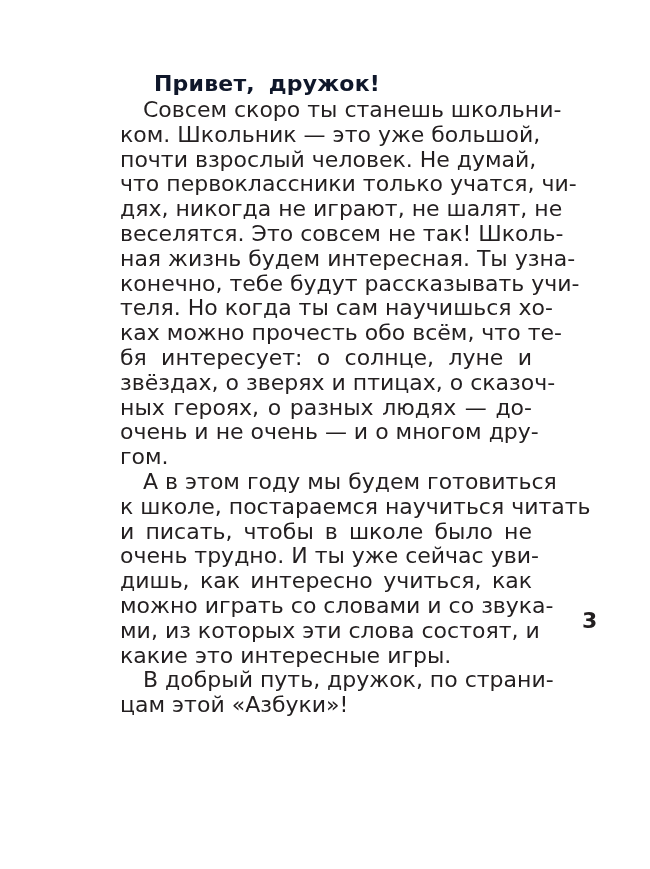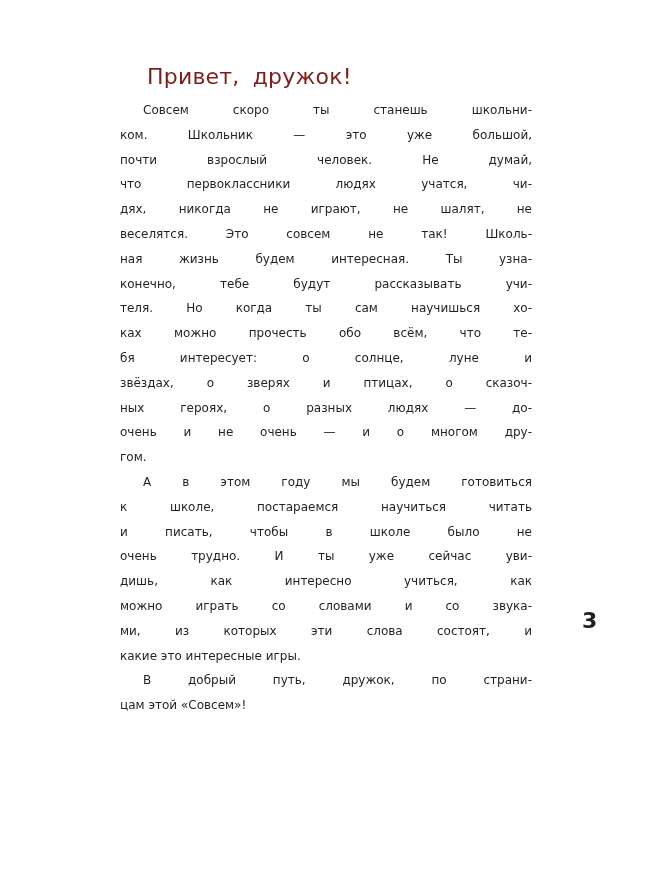--- a/index.html
+++ b/index.html
@@ -18,38 +18,38 @@
     .page {
       position: absolute;
       left: 0; top: 0;
       width: 650px; height: 869px;
     }
     .title {
       position: absolute;
       left: 143px;
       top: 60px;
       font-size: 22px;
-      font-weight: normal;
-      color: #7f1d1d;
+      font-weight: bold;
+      color: #0f172a;
       letter-spacing: 0.2px;
       word-spacing: 6px;
-      margin: 4px;
+      margin: 11px;
       white-space: nowrap;
     }
     .body-text {
       position: absolute;
       left: 120px;
       top: 98px;
       width: 412px;
     }
     .line {
       display: block;
       height: 24.8px;
       line-height: 24.8px;
-      font-size: 12px;
+      font-size: 22px;
       white-space: nowrap;
       text-align: justify;
       text-align-last: justify;
     }
     .line.last {
       text-align: center;
       text-align-last: left;
     }
     .line.indent {
       padding-left: 23px;
@@ -67,21 +67,21 @@
 <body>
 
 <div class="page">
   <h1 class="title">Привет,  дружок!</h1>
 
   <div class="body-text">
     <div>
       <span class="line indent">Совсем скоро ты станешь школьни-</span>
       <span class="line">ком. Школьник — это уже большой,</span>
       <span class="line">почти взрослый человек. Не думай,</span>
-      <span class="line">что первоклассники людях учатся, чи-</span>
+      <span class="line">что первоклассники только учатся, чи-</span>
       <span class="line">дях, никогда не играют, не шалят, не</span>
       <span class="line">веселятся. Это совсем не так! Школь-</span>
       <span class="line">ная жизнь будем интересная. Ты узна-</span>
       <span class="line">конечно, тебе будут рассказывать учи-</span>
       <span class="line">теля. Но когда ты сам научишься хо-</span>
       <span class="line">ках можно прочесть обо всём, что те-</span>
       <span class="line">бя интересует: о солнце, луне и</span>
       <span class="line">звёздах, о зверях и птицах, о сказоч-</span>
       <span class="line">ных героях, о разных людях — до-</span>
       <span class="line">очень и не очень — и о многом дру-</span>
@@ -92,18 +92,18 @@
       <span class="line">к школе, постараемся научиться читать</span>
       <span class="line">и писать, чтобы в школе было не</span>
       <span class="line">очень трудно. И ты уже сейчас уви-</span>
       <span class="line">дишь, как интересно учиться, как</span>
       <span class="line">можно играть со словами и со звука-</span>
       <span class="line">ми, из которых эти слова состоят, и</span>
       <span class="line last">какие это интересные игры.</span>
     </div>
     <div>
       <span class="line indent">В добрый путь, дружок, по страни-</span>
-      <span class="line last">цам этой «Совсем»!</span>
+      <span class="line last">цам этой «Азбуки»!</span>
     </div>
   </div>
 
   <div class="page-number">3</div>
 </div>
 
 </body></html>

